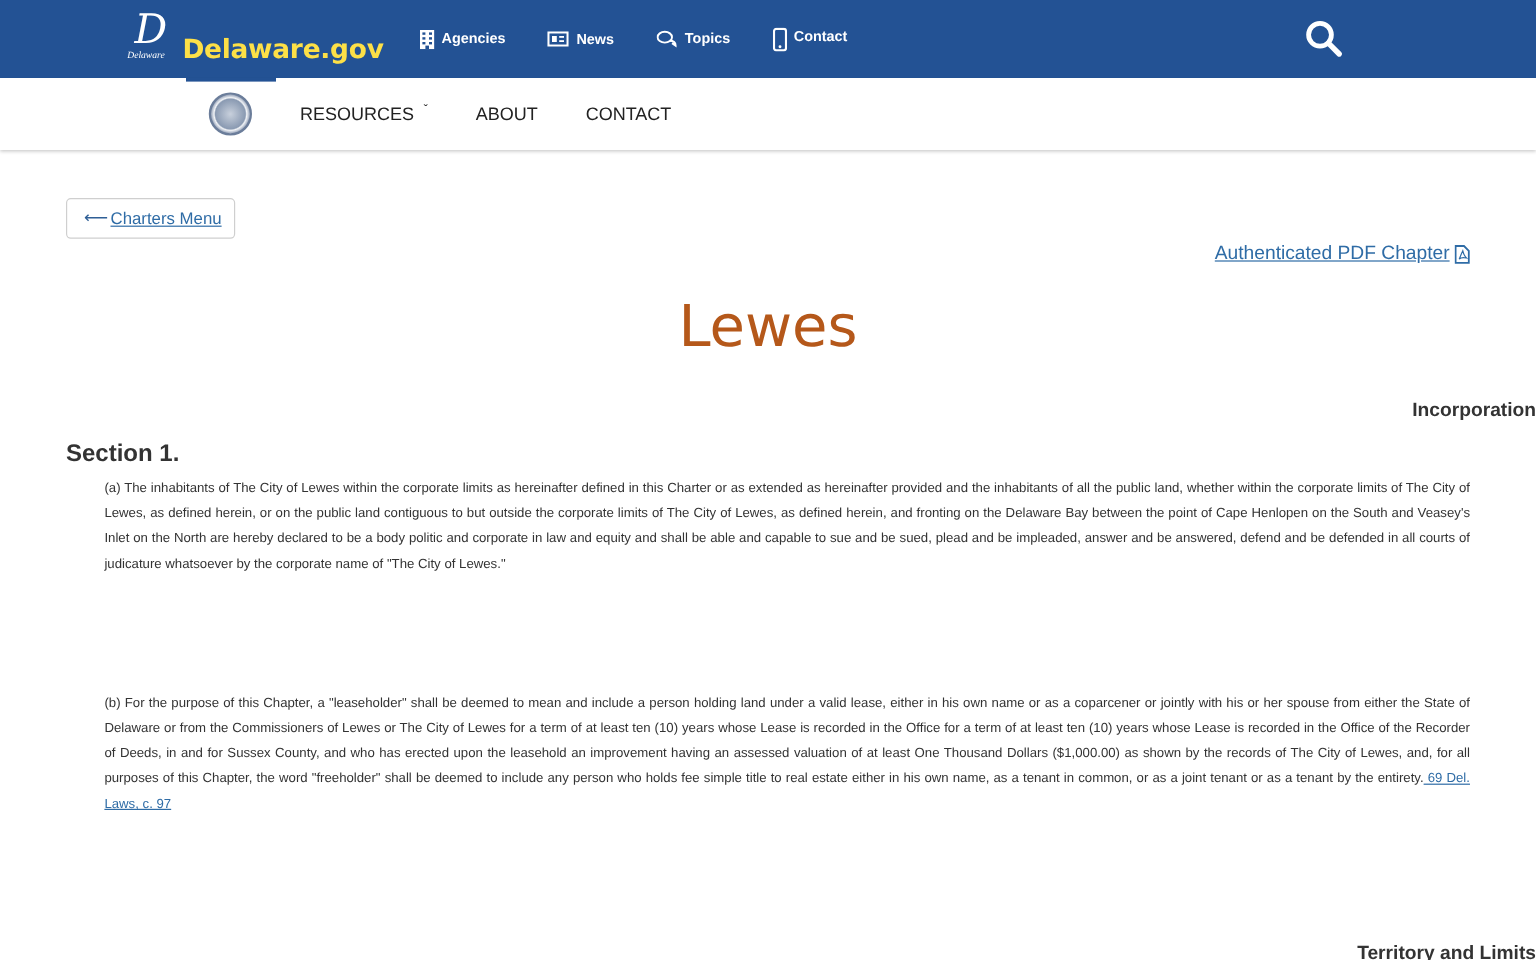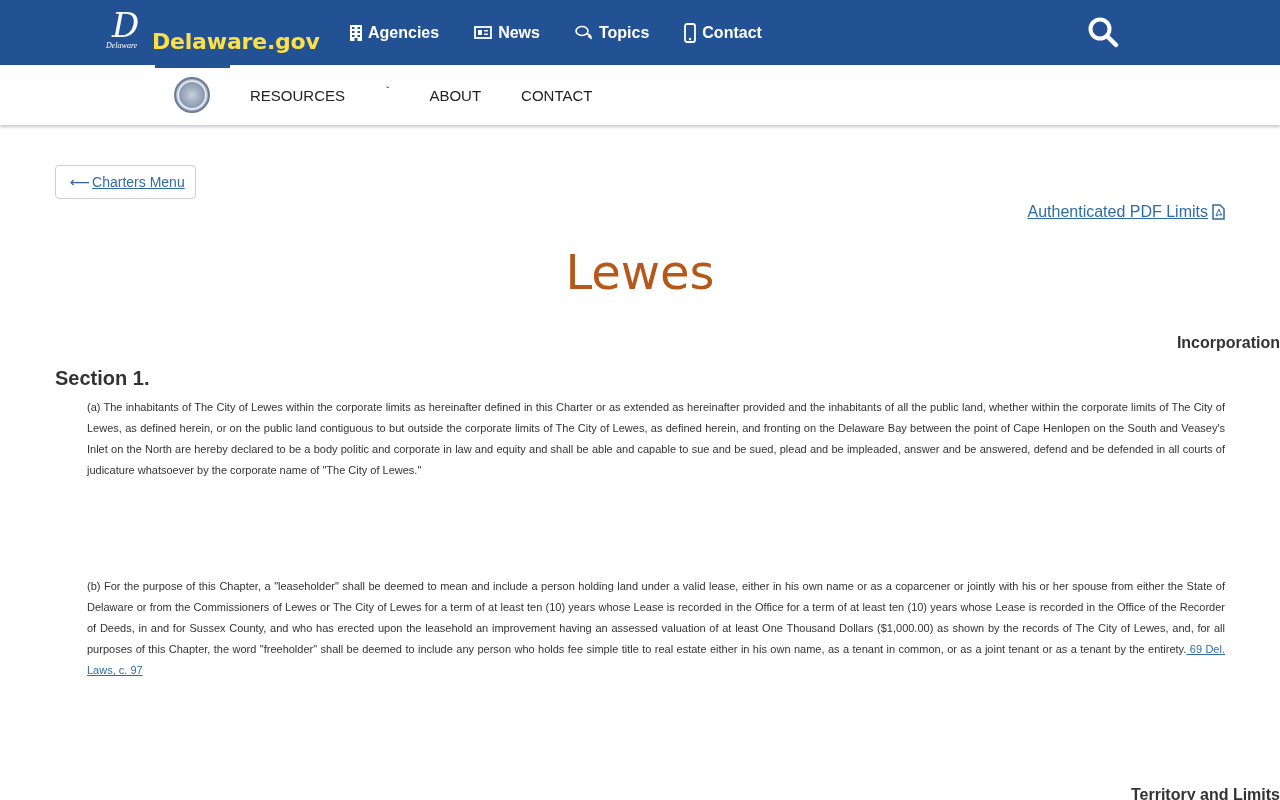--- a/index.html
+++ b/index.html
@@ -7,30 +7,30 @@
   body { font-family: "DejaVu Sans", "Liberation Sans", sans-serif; color: #333333; position: relative; }
 
   
   .topbar { position: absolute; left: 0; top: 0; width: 1280px; height: 65px; background: #235294; }
   .logo { position: absolute; left: 106px; top: 9px; width: 210px; height: 44px; }
   .logo-mark { position: absolute; left: 0; top: 0; width: 40px; height: 42px; color: #fff; }
   .logo-mark .d { position: absolute; left: 6px; top: -4px; font-family: "DejaVu Serif", serif; font-style: italic; font-size: 34px; color: #fff; }
   .logo-mark .small { position: absolute; left: 0; top: 32px; font-family: Liberation Serif, serif; font-style: italic; font-size: 8px; color: #fff; }
   .logo-text { position: absolute; left: 46px; top: 20px; font-family: "DejaVu Sans", sans-serif; font-weight: bold; font-size: 22px; color: #fde047; letter-spacing: -0.2px; }
   .mainnav { position: absolute; left: 350px; top: 0; height: 65px; display: flex; align-items: center; }
-  .mainnav .item { display: flex; align-items: center; color: #fff; font-weight: bold; font-size: 16px; margin-right: 35px; font-family: "Liberation Sans", sans-serif; cursor: pointer; }
+  .mainnav .item { display: flex; color: #fff; font-weight: bold; font-size: 12px; margin-right: 35px; font-family: "Liberation Sans", sans-serif; cursor: pointer; }
   .mainnav .item svg { margin-right: 6px; }
   .search-btn { position: absolute; left: 1087px; top: 16px; width: 36px; height: 34px; cursor: pointer; }
 
   
   .subnav { position: absolute; left: 0; top: 65px; width: 1280px; height: 60px; background: #fff; box-shadow: 0 2px 3px rgba(0,0,0,0.22); }
   .seal-tab { position: absolute; left: 155px; top: 0; width: 75px; height: 60px; border-top: 3px solid #235294; }
   .seal { position: absolute; left: 19px; top: 9px; width: 36px; height: 36px; border-radius: 50%; border: 2px solid #6b7d9a; background: radial-gradient(circle, #c8d0dc 0%, #8a9ab2 55%, #f2f4f7 60%, #7a8aa6 75%, #e8ebf0 80%); }
   .subnav-links { position: absolute; left: 250px; top: 0; height: 60px; display: flex; align-items: center; }
-  .subnav-links .link { font-family: "Liberation Sans", sans-serif; font-size: 15px; color: #222; margin-right: 40px; cursor: pointer; display: flex; align-items: center; gap: 33px; }
+  .subnav-links .link { font-family: "Liberation Sans", sans-serif; font-size: 15px; color: #222; margin-right: 40px; cursor: pointer; display: flex; align-items: center; }
   .subnav-links .chev { font-size: 10px; margin-left: 8px; margin-top: -8px; }
 
   
   .back-btn { position: absolute; left: 55px; top: 165px; width: 141px; height: 34px; border: 1px solid #cfcfcf; border-radius: 4px; display: flex; align-items: center; padding-left: 14px; cursor: pointer; }
   .back-btn .arrow { color: #2f5f96; font-size: 14px; margin-right: 2px; }
   .back-btn .lbl { color: #2f6ca6; font-size: 14px; text-decoration: underline; font-family: "Liberation Sans", sans-serif; }
   .pdf-link { position: absolute; right: 55px; top: 203px; display: flex; align-items: center; cursor: pointer; }
   .pdf-link .lbl { color: #2f6ca6; font-size: 16px; text-decoration: underline; font-family: "Liberation Sans", sans-serif; }
   .pdf-link svg { margin-left: 4px; }
   .page-title { position: absolute; left: 0; top: 244px; width: 1280px; text-align: center; font-size: 48px; color: #b5581a; font-family: "DejaVu Sans", sans-serif; font-weight: normal; }
@@ -117,21 +117,21 @@
     </div>
   </div>
 </div>
 
 <div class="back-btn">
   <span class="arrow">⟵</span>
   <span class="lbl">Charters Menu</span>
 </div>
 
 <div class="pdf-link">
-  <span class="lbl">Authenticated PDF Limits</span>
+  <span class="lbl">Authenticated PDF Chapter</span>
   <svg width="13" height="16" viewBox="0 0 13 16">
       <path d="M1 1 H8 L12 5 V15 H1 Z" fill="none" stroke="#2f6ca6" stroke-width="1.5"></path>
       <path d="M4 12 Q6 7 7 5 Q8 9 10 11 Q6 10 4 12 Z" fill="none" stroke="#2f6ca6" stroke-width="1"></path>
     </svg>
 </div>
 
 <h1 class="page-title">Lewes</h1>
 
 <div class="heading" style="top:334px;">Incorporation</div>
 

